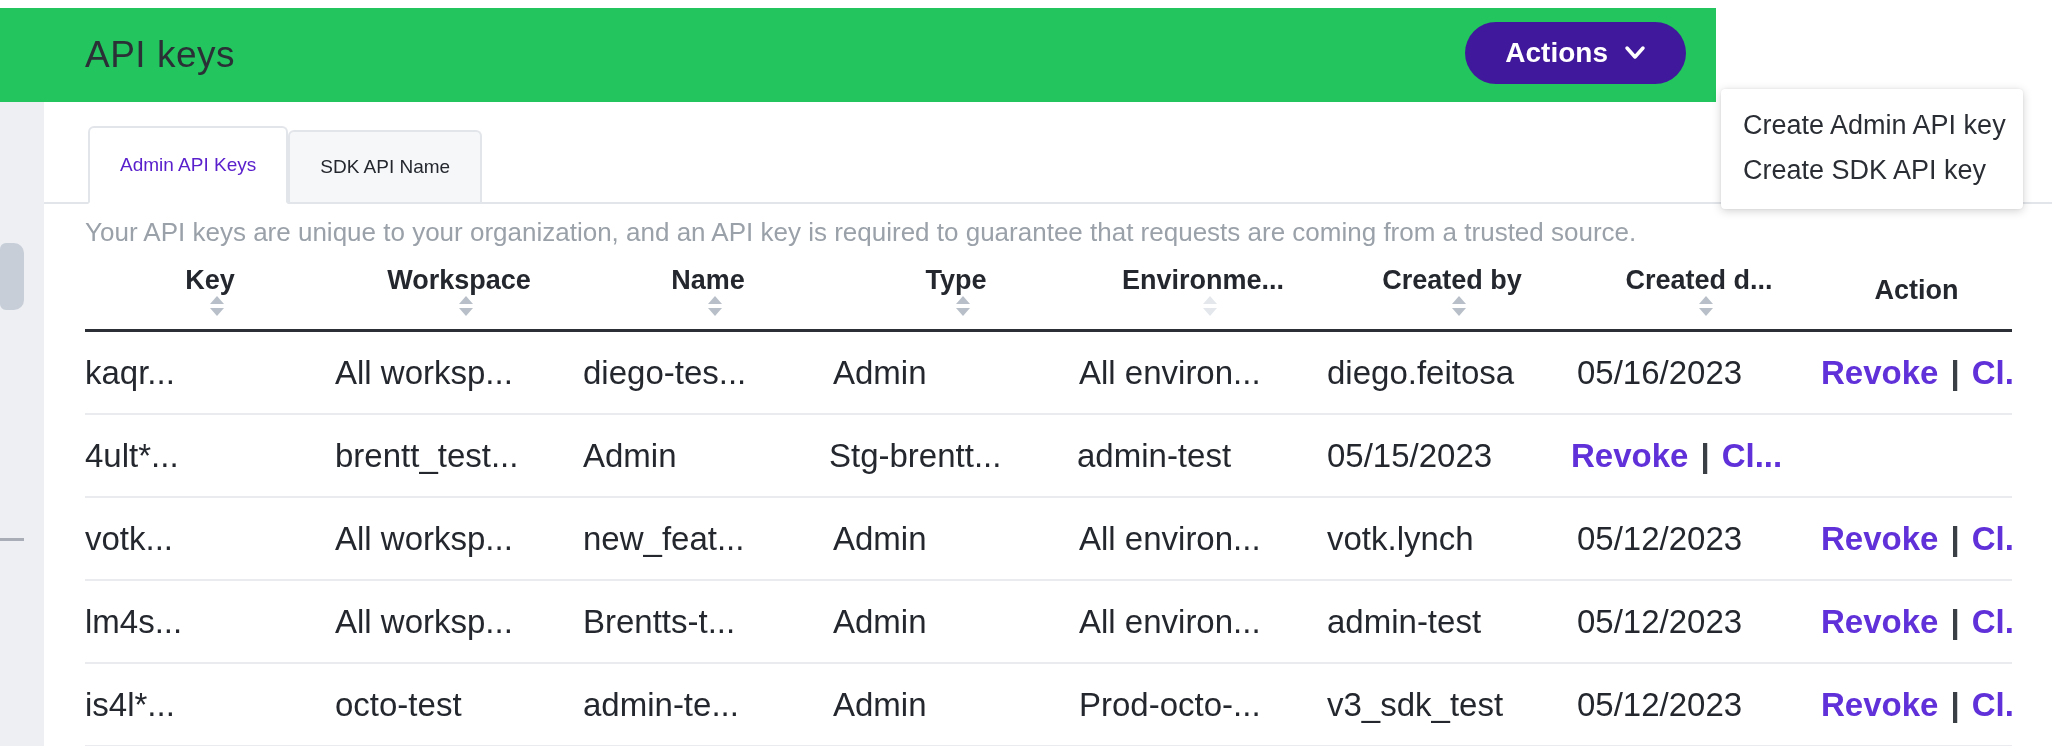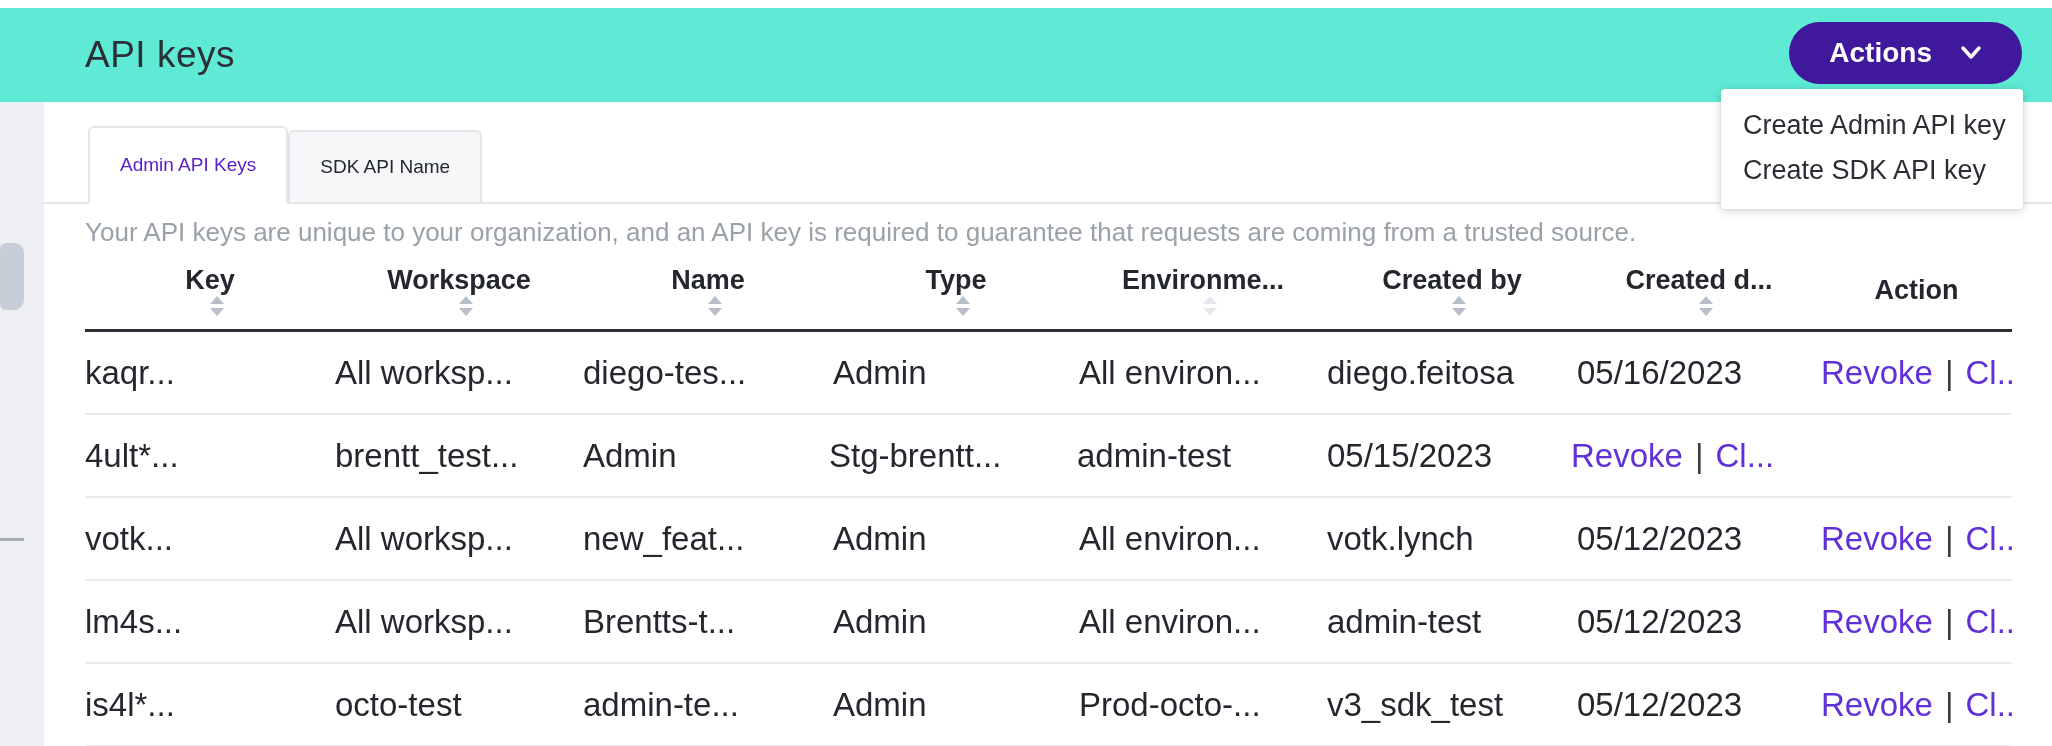--- a/index.html
+++ b/index.html
@@ -4,32 +4,32 @@
 <style>
   * { margin:0; padding:0; box-sizing:border-box; }
   html,body { width:2052px; height:746px; }
   body {
     font-family:"Liberation Sans", sans-serif;
     background:#ffffff; overflow:hidden; position:relative;
     color:#24282e;
   }
   
   .band {
-    position:absolute; top:8px; left:0; width:2052px; height:94px;
-    background:#5eead4;
+    position:absolute; top:8px; left:0; width:1716px; height:94px;
+    background:#22c55e;
   }
   .page-title {
     position:absolute; left:85px; top:50%; transform:translateY(-50%);
     font-size:37px; font-weight:400; color:#2b2f36; letter-spacing:.5px;
   }
   .actions-btn {
     position:absolute; right:30px; top:14px; height:62px;
     background:#40189b; color:#fff; border:none; border-radius:31px;
     font-family:inherit; font-size:28px; font-weight:700;
-    padding:0 40px; display:flex; align-items:center; gap:28px; cursor:pointer;
+    padding:0 40px; display:flex; align-items:center; gap:16px; cursor:pointer;
   }
   .actions-btn svg { display:block; }
   
   .dropdown {
     position:absolute; right:29px; top:89px; width:302px; z-index:10;
     background:#fff; border-radius:4px;
     box-shadow:0 2px 10px rgba(0,0,0,.18), 0 0 2px rgba(0,0,0,.08);
     padding:14px 0 16px 0;
   }
   .dropdown .item {
@@ -85,21 +85,21 @@
   .th { display:flex; align-items:center; font-size:27px; font-weight:700;
         color:#24282e; white-space:nowrap; overflow:hidden;flex-direction:column; }
   .tr {
     display:flex; align-items:center; height:83px;
     border-bottom:2px solid #e9ebef; font-size:33px;
   }
   .td { white-space:nowrap; overflow:hidden; color:#24282e; }
   .c0{width:250px}.c1{width:248px}.c2{width:250px}.c3{width:246px}
   .c4{width:248px}.c5{width:250px}.c6{width:244px}
   .c7{flex:1;min-width:0}
-  .td.actions { display:flex; align-items:center; gap:12px; }
+  .td.actions { display:flex; align-items:center; gap:12px;font-weight:bold; }
   .link { color:#6030d9; cursor:pointer; text-decoration:none; }
   .pipe { color:#3a3e45; }
   
   .sort { display:inline-flex; flex-direction:column; gap:4px; margin-left:14px; }
   .sort i { display:block; width:0; height:0;
             border-left:7px solid transparent; border-right:7px solid transparent; }
   .sort .up { border-bottom:8px solid #b8bfc8; }
   .sort .dn { border-top:8px solid #b8bfc8; }
   .sort.faint .up { border-bottom-color:#e4e8ec; }
   .sort.faint .dn { border-top-color:#e4e8ec; }

